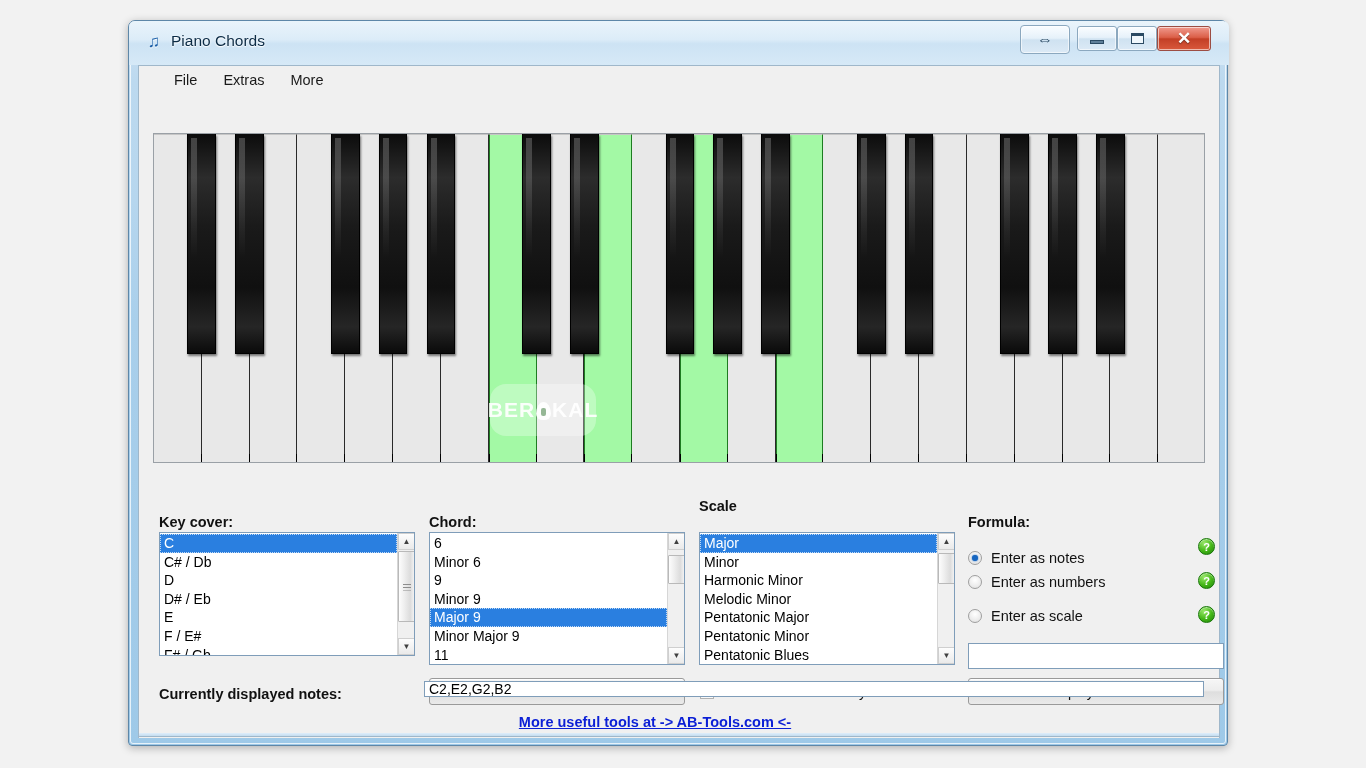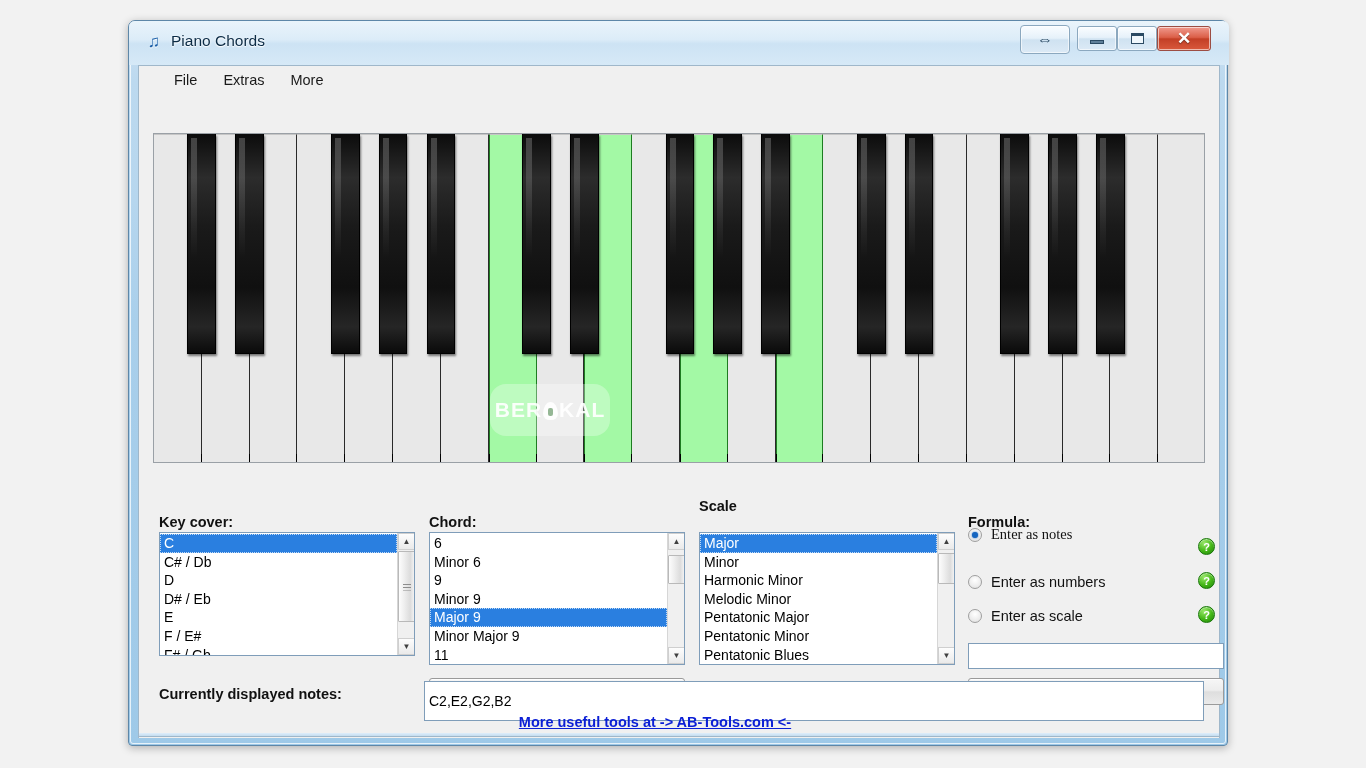--- a/index.html
+++ b/index.html
@@ -176,21 +176,21 @@
     content: "";
     position: absolute; left: 3px; top: 4px;
     width: 6px; height: 120px;
     background: linear-gradient(to bottom, rgba(255,255,255,0.22), rgba(255,255,255,0));
   }
 
   
   #watermark {
     position: absolute;
     left: 336px; top: 250px;
-    width: 120px; height: 52px;
+    width: 106px; height: 52px;
     background: rgba(255,255,255,0.30);
     border-radius: 16px;
     display: flex; align-items: center; justify-content: center;
     z-index: 6;
     pointer-events: none;
   }
   #watermark-text {
     font-size: 21px; font-weight: bold;
     color: rgba(255,255,255,0.92);
     letter-spacing: 1px;
@@ -336,21 +336,21 @@
     position: absolute;
     background: #fff;
     border: 1px solid #7f9db9;
     font-size: 14px; color: #000;
     padding: 0 4px;
     display: flex; align-items: center;
   }
 
   
   #notes-label { position: absolute; left: 20px; top: 620px; font-size: 14.5px; font-weight: bold; color: #111; }
-  #notes-value { position: absolute; left: 285px; top: 615px; width: 780px; height: 40px; }
+  #notes-value { position: absolute; left: 285px; top: 615px; width: 780px; height: 16px; }
 
   #link-row {
     position: absolute; left: 0; top: 648px;
     width: 1032px;
     display: flex; justify-content: center;
   }
   #site-link {
     font-size: 14.5px; font-weight: bold; color: #0b1fd6;
     text-decoration: underline;
     white-space: nowrap;
@@ -547,21 +547,21 @@
             <div class="sb-arrow sb-down">▼</div>
           </div>
         </div>
         <div id="chk-wrap" style="left:561px; top:218px;">
           <span class="chkbox"></span>
           <span class="chk-label">Scale cover whole keyboard</span>
         </div>
 
         <div class="col-label" style="left:829px; top:48px;">Formula:</div>
 
-        <div class="radio-row" style="left:829px; top:60px;font-family:Liberation Serif, serif;">
+        <div class="radio-row" style="left:829px; top:84px;">
           <span class="radio on"></span>
           <span class="radio-label">Enter as notes</span>
         </div>
         <div class="helpicon" style="left:1059px; top:72px;">?</div>
 
         <div class="radio-row" style="left:829px; top:108px;">
           <span class="radio"></span>
           <span class="radio-label">Enter as numbers</span>
         </div>
         <div class="helpicon" style="left:1059px; top:106px;">?</div>

